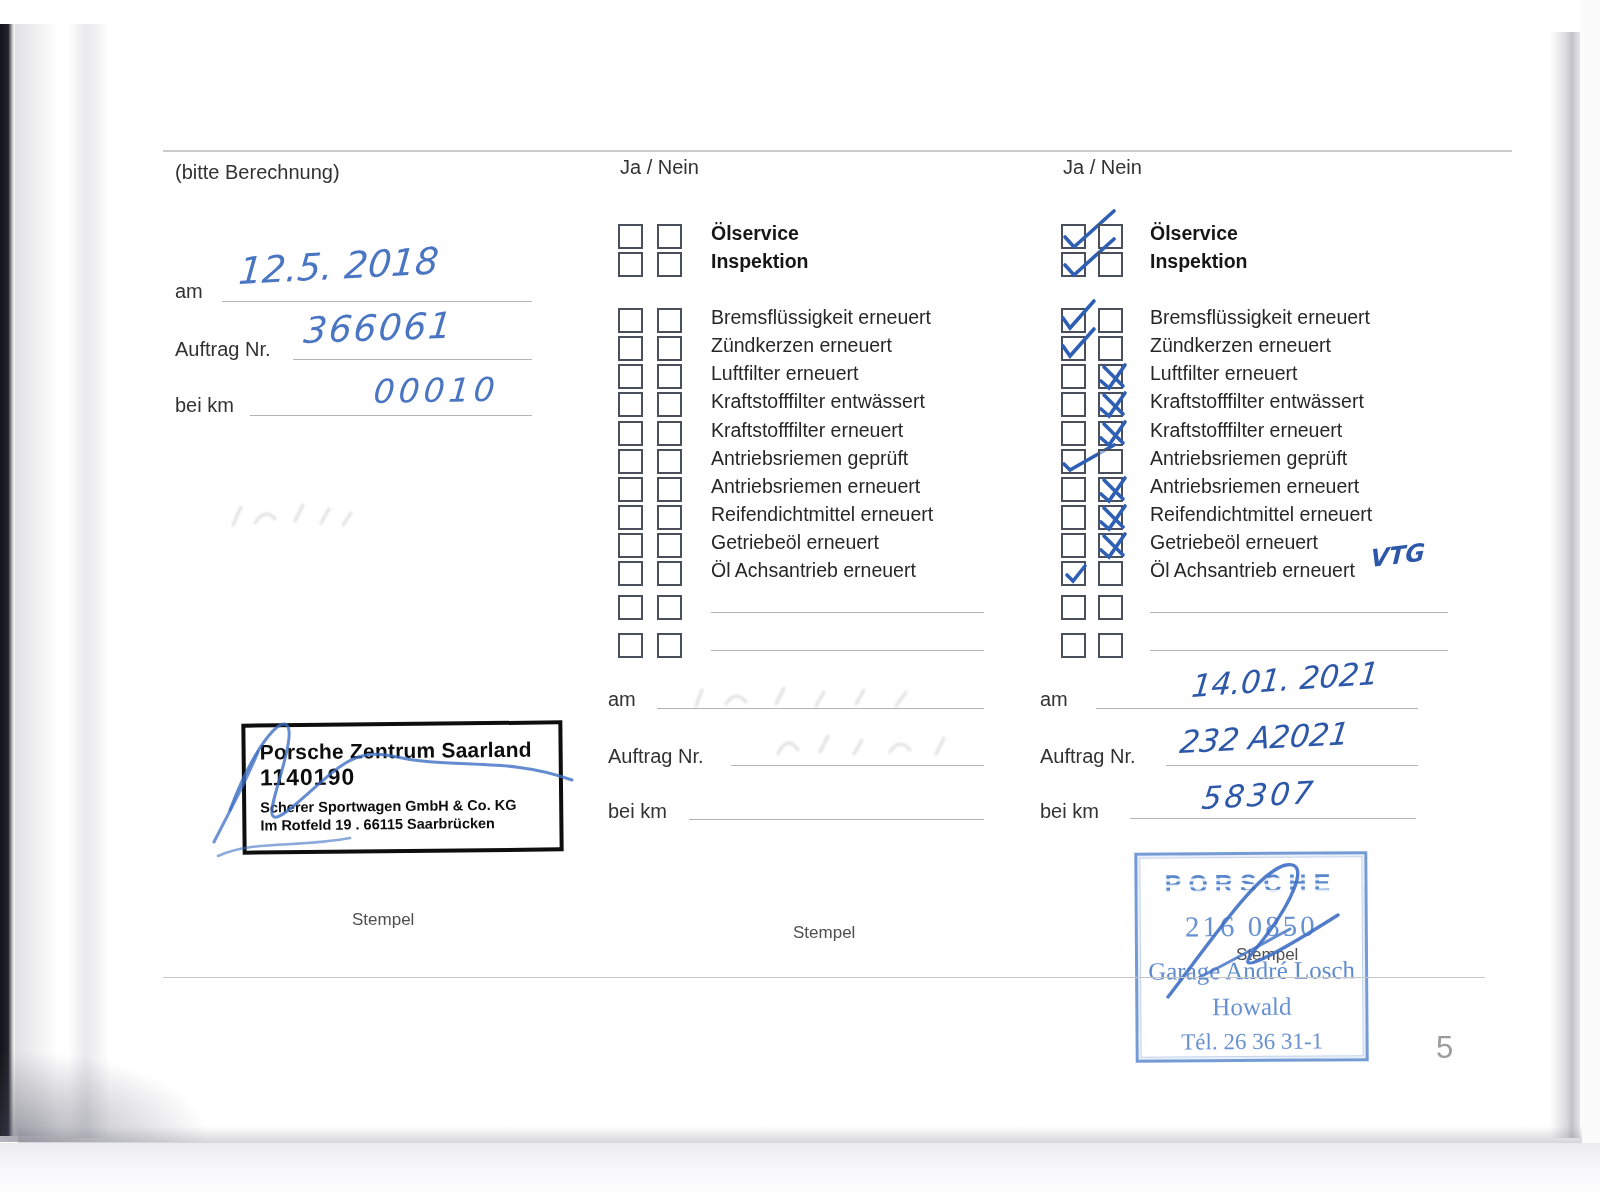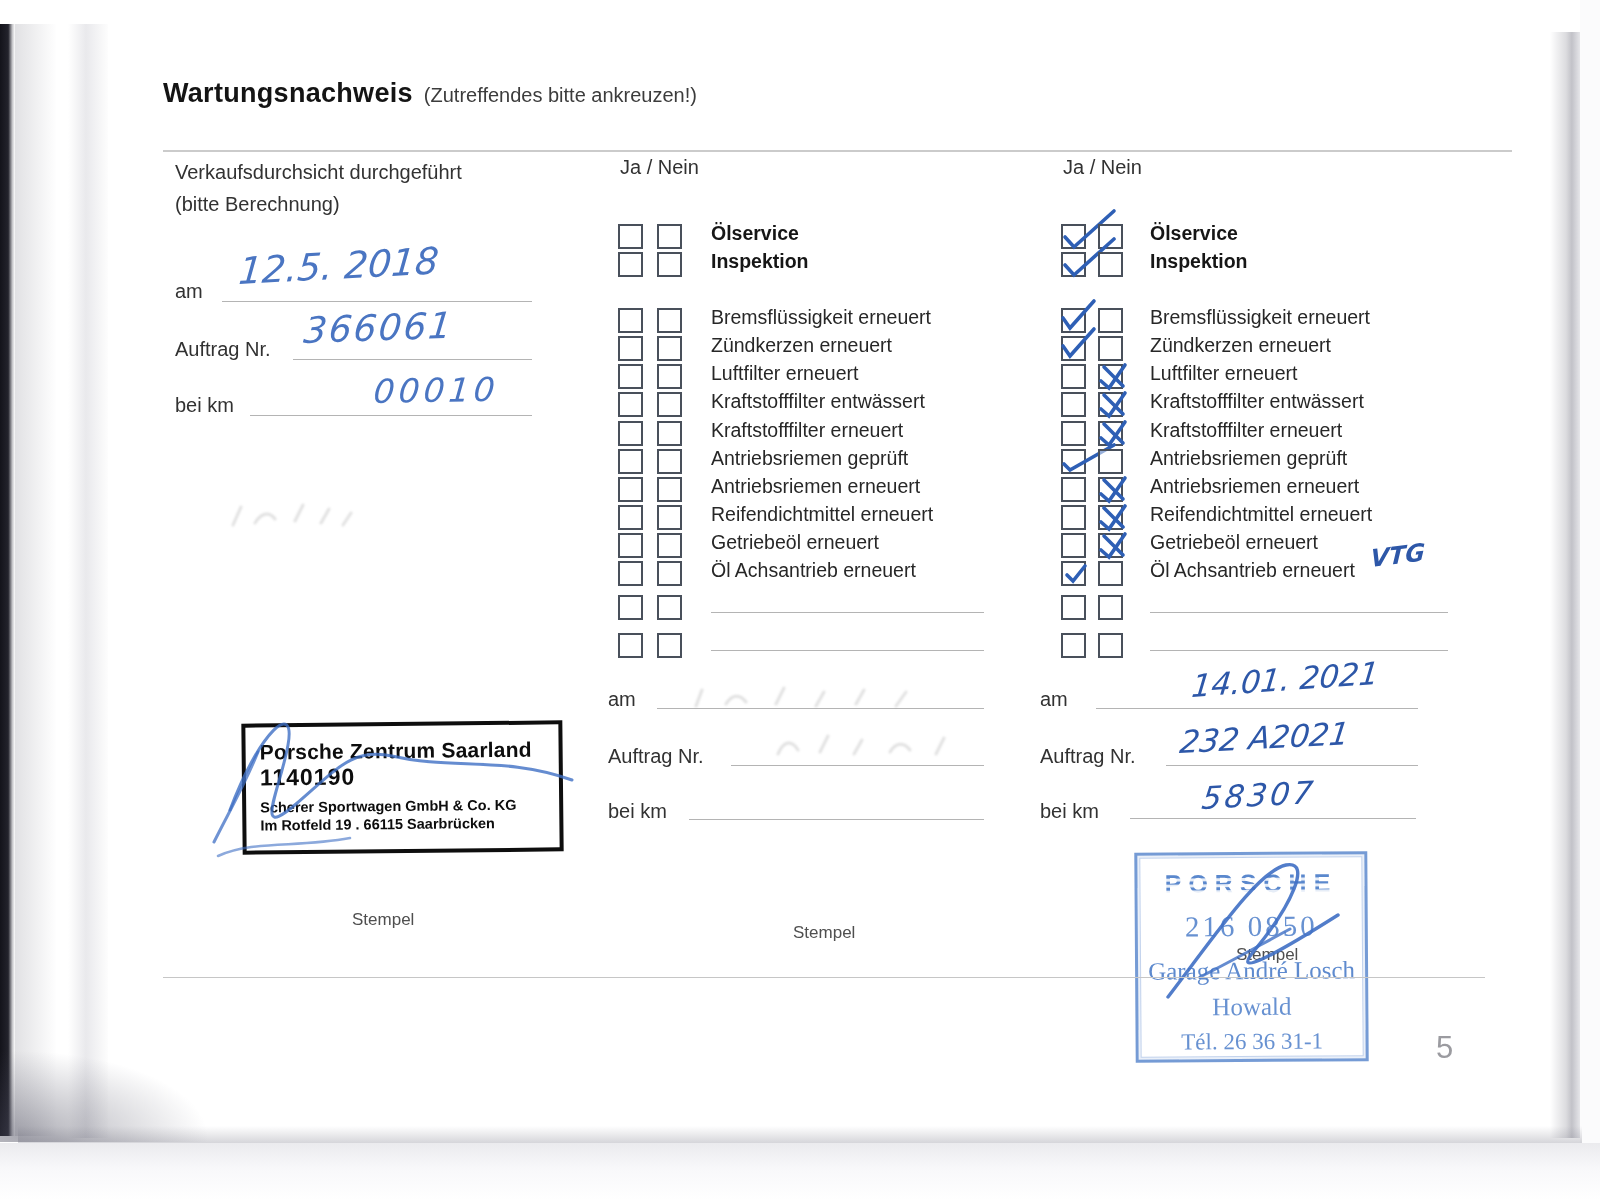--- a/index.html
+++ b/index.html
@@ -68,27 +68,23 @@
 
   <div class="edge-left-black"></div>
   <div class="edge-left-fade"></div>
   <div class="fold-band"></div>
   <div class="edge-right"></div>
   <div class="outside-right"></div>
   <div class="edge-bottom"></div>
   <div class="outside-bottom"></div>
   <div class="corner-blob"></div>
 
-  <h1 class="h-title">
-    <span class="main">Wartungsnachweis</span><span class="sub">(Zutreffendes bitte ankreuzen!)</span>
-  </h1>
   <div class="rule" style="left:163px;top:150px;width:1349px;"></div>
 
   <div class="head2" style="left:175px;top:156px;">
-    <div>Verkaufsdurchsicht durchgeführt</div>
     <div>(bitte Berechnung)</div>
   </div>
   <span class="formlabel" style="left:175px;top:280px;">am</span>
   <div class="wline" style="left:222px;top:301px;width:310px;"></div>
   <span class="hand" style="left:237px;top:250px;font-size:37px;color:#4a75c2;transform:rotate(-3deg) skewX(-8deg);">12.5. 2018</span>
 
   <span class="formlabel" style="left:175px;top:338px;">Auftrag Nr.</span>
   <div class="wline" style="left:293px;top:359px;width:239px;"></div>
   <span class="hand" style="left:302px;top:310px;font-size:36px;color:#4a75c2;letter-spacing:2px;transform:rotate(-2deg) skewX(-8deg);">366061</span>
 

